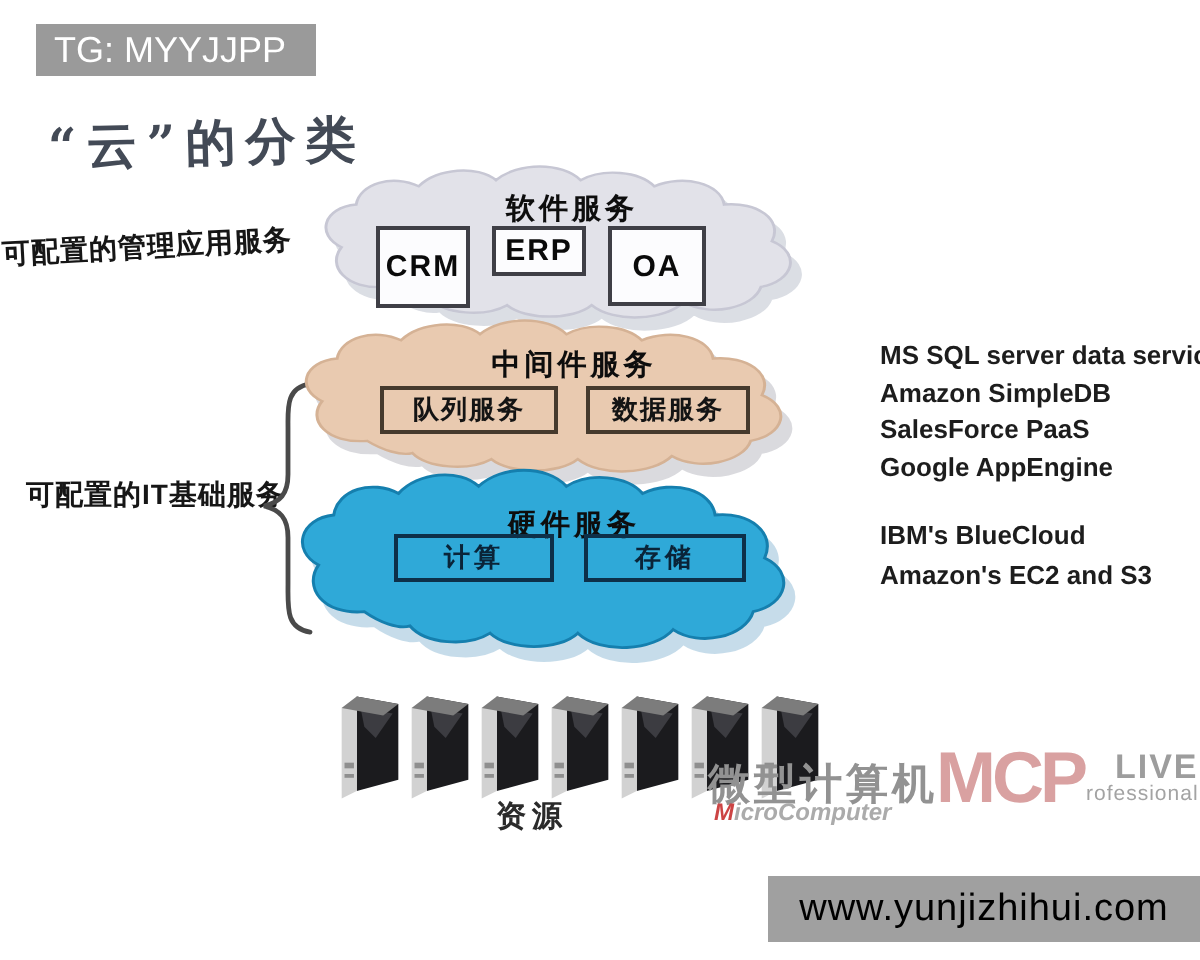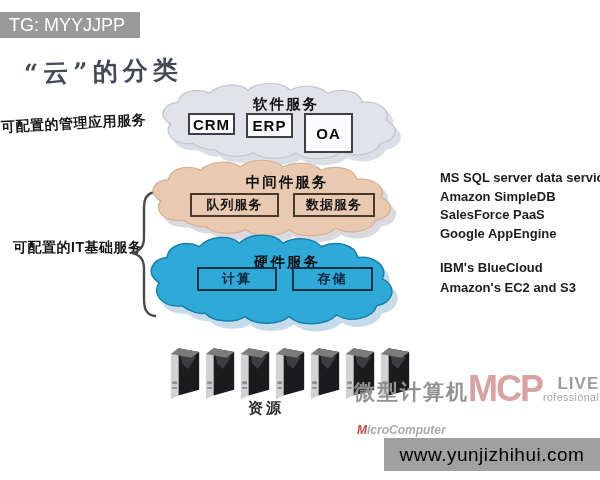--- a/index.html
+++ b/index.html
@@ -1,39 +1,39 @@
 <!DOCTYPE html>
 <html><head>
 <meta charset="utf-8">
 <style>
   * { margin:0; padding:0; box-sizing:border-box; }
   body { font-family:"Liberation Sans","DejaVu Sans",sans-serif; background:#fff; }
   .stage { position:relative; width:600px; height:480px; background:#ffffff; overflow:hidden; }
   .abs { position:absolute; }
 
-  .tg-box { left:0; top:12px; width:140px; height:26px; background:#9a9a9a;
+  .tg-box { left:18px; top:12px; width:140px; height:26px; background:#9a9a9a;
             color:#ffffff; font-size:18px; line-height:26px; padding-left:9px; }
 
   .page-title { left:24px; top:55px; font-size:25px; font-weight:bold; color:#434a56;
                 letter-spacing:5px; font-family:"DejaVu Serif","Liberation Serif",serif;
                 transform:rotate(-1.5deg); white-space:nowrap; }
 
   .cloud-svg { overflow:visible; }
   .cloud1 { left:156px; top:84px;  width:276px; height:80px; filter:drop-shadow(5px 6px 0 rgba(176,181,196,.45)); }
   .cloud2 { left:146px; top:161px; width:282px; height:80px; filter:drop-shadow(5px 6px 0 rgba(162,162,172,.40)); }
   .cloud3 { left:144px; top:236px; width:286px; height:94px; filter:drop-shadow(5px 7px 0 rgba(141,186,214,.50)); }
 
   .cloud-title { font-weight:bold; font-size:14.5px; color:#0d0d0d; letter-spacing:2px; text-align:center; }
   .ct1 { left:156px; top:95px;  width:260px; }
   .ct2 { left:146px; top:173px; width:282px; }
   .ct3 { left:144px; top:253px; width:286px; }
 
   .bx { position:absolute; display:flex; align-items:center; justify-content:center; font-weight:bold; }
   .bx-soft { background:#fcfcfe; border:2px solid #3f3f46; font-size:15px; color:#0a0a0a; letter-spacing:1px; }
-  .bx-crm { left:188px; top:113px; width:47px; height:22px; }
+  .bx-crm { left:188px; top:113px; width:47px; height:41px; }
   .bx-erp { left:246px; top:113px; width:47px; height:25px; }
   .bx-oa  { left:304px; top:113px; width:49px; height:40px; }
   .bx-mid { background:transparent; border:2px solid #463a2d; font-size:13px; color:#141414; letter-spacing:1px; }
   .bx-q   { left:190px; top:193px; width:89px; height:24px; }
   .bx-d   { left:293px; top:193px; width:82px; height:24px; }
   .bx-hw  { background:transparent; border:2px solid #0d3049; font-size:13px; color:#0a2438; letter-spacing:2px;text-align:right; }
   .bx-c   { left:197px; top:267px; width:80px; height:24px; }
   .bx-s   { left:292px; top:267px; width:81px; height:24px; }
 
   .left-label { font-size:14px; font-weight:bold; color:#161616; white-space:nowrap; letter-spacing:.5px; }
@@ -45,21 +45,21 @@
   .examples { font-size:13px; font-weight:bold; color:#1d1d1d; white-space:nowrap; }
   .ex1 { left:440px; top:94px;  line-height:16.5px; }
   .ex2 { left:440px; top:169px; line-height:18.5px; }
   .ex3 { left:440px; top:258px; line-height:20px; }
 
   .server-row { left:168px; top:339px; width:246px; display:flex; gap:1px; }
   .server-row svg { flex:0 0 auto; }
   .res-label { left:248px; top:399px; font-size:15px; font-weight:bold; color:#2b2b2b; letter-spacing:3px; }
 
   .wm-cn   { left:354px; top:378px; font-size:21px; font-weight:bold; color:#929292; letter-spacing:2px; white-space:nowrap; }
-  .wm-en   { left:357px; top:399px; font-size:12px; font-weight:bold; font-style:italic; color:#ababab; white-space:nowrap;margin-top:24px; }
+  .wm-en   { left:357px; top:399px; font-size:12px; font-weight:bold; font-style:italic; color:#ababab; white-space:nowrap; }
   .wm-en .red { color:#c44; }
   .wm-logo { left:468px; top:372px; display:flex; align-items:flex-start; }
   .wm-logo-main { font-size:36px; line-height:34px; font-weight:bold; color:#d9a1a1; letter-spacing:-2px; }
   .wm-logo-col  { margin-left:1px; margin-top:4px;text-align:right; }
   .wm-logo-top  { font-size:17px; line-height:16px; font-weight:bold; color:#9d9d9d; letter-spacing:1px; }
   .wm-logo-bot  { font-size:10.5px; line-height:11px; color:#a3a3a3; letter-spacing:.5px; }
 
   .url-bar { left:384px; top:438px; width:216px; height:33px; background:#a0a0a0; color:#000000;
              font-size:19px; display:flex; align-items:center; justify-content:center; letter-spacing:.5px; }
 </style>

